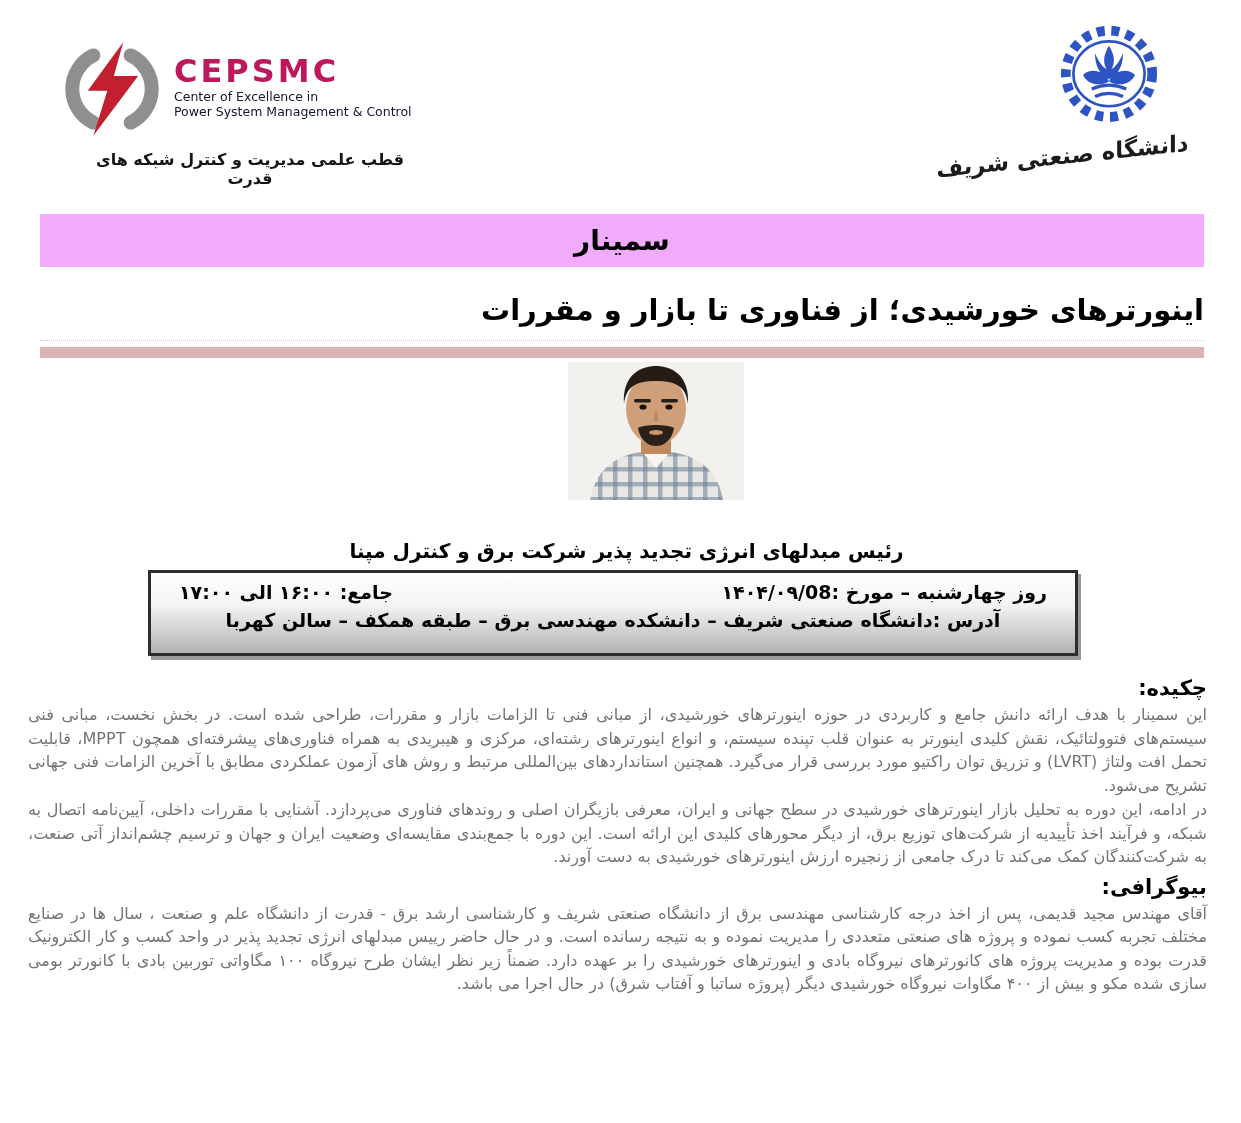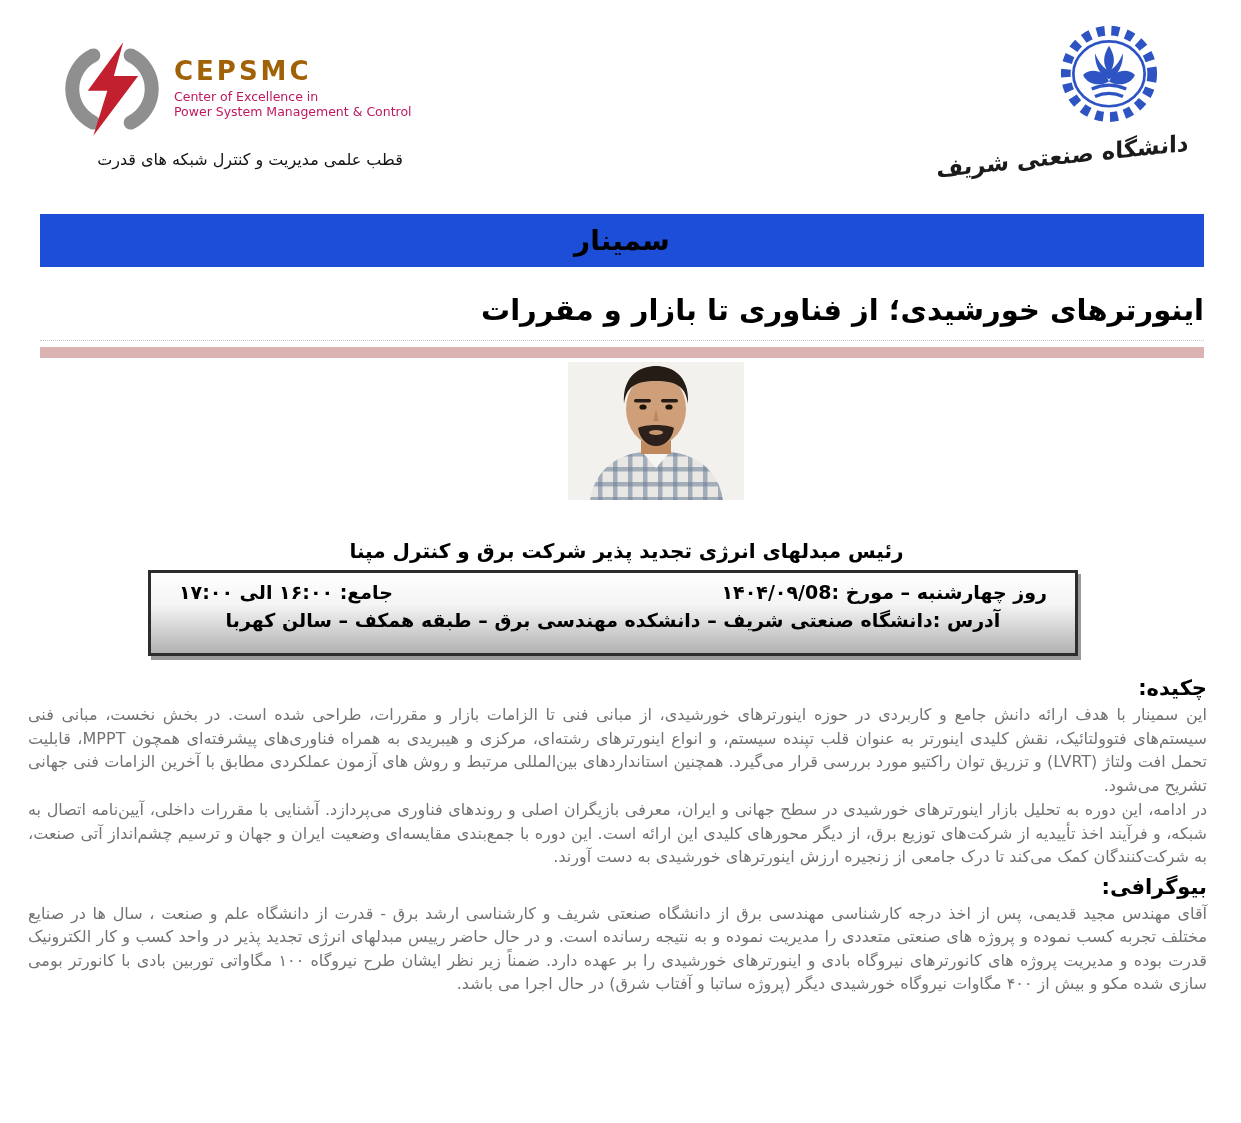--- a/index.html
+++ b/index.html
@@ -6,37 +6,37 @@
   html,body { background:#ffffff; }
   .page {
     position:relative; width:1241px; height:1123px; background:#ffffff;
     overflow:hidden; font-family:"DejaVu Sans", sans-serif; color:#000;
   }
 
   
   .cepsmc-block { position:absolute; left:56px; top:40px; display:flex; align-items:flex-start; }
   .cepsmc-logo { width:112px; height:98px; }
   .cepsmc-text { margin-left:6px; margin-top:16px; }
-  .cepsmc-acronym { font-size:26px; letter-spacing:3px; color:#a16207; font-weight:bold; line-height:30px; }
-  .cepsmc-tagline { font-size:12.5px; color:#be185d; line-height:15px; margin-top:3px; }
+  .cepsmc-acronym { font-size:32px; letter-spacing:3px; color:#be185d; font-weight:bold; line-height:30px; }
+  .cepsmc-tagline { font-size:12.5px; color:#0f172a; line-height:15px; margin-top:3px; }
   .cepsmc-caption {
     position:absolute; left:95px; top:150px; width:310px; text-align:center;
-    direction:rtl; font-weight:normal; font-size:16px; color:#141414;
+    direction:rtl; font-weight:bold; font-size:16px; color:#141414;
   }
   .sharif-block { position:absolute; right:52px; top:22px; width:160px; text-align:center; }
   .sharif-emblem { width:108px; height:108px; }
   .sharif-calligraphy {
     direction:rtl; font-weight:bold; font-size:23px; color:#1b1b1b;
     transform:rotate(-6deg) skewX(-6deg); margin-top:4px; white-space:nowrap;
   }
 
   
   .banner {
     position:absolute; left:40px; right:37px; top:214px; height:53px;
-    background:#1d4ed8; display:flex; align-items:center; justify-content:center;
+    background:#f0abfc; display:flex; align-items:center; justify-content:center;
     font-size:28px; font-weight:bold; direction:rtl;
   }
   .main-title {
     position:absolute; left:40px; right:37px; top:293px; text-align:right;
     direction:rtl; font-size:29px; font-weight:bold; letter-spacing:0.5px;
   }
   .title-rule { position:absolute; left:40px; right:37px; top:340px; border-top:1px dotted #c6c6c6; }
   .pink-bar { position:absolute; left:40px; right:37px; top:347px; height:11px; background:#dbb3b3; }
 
   

